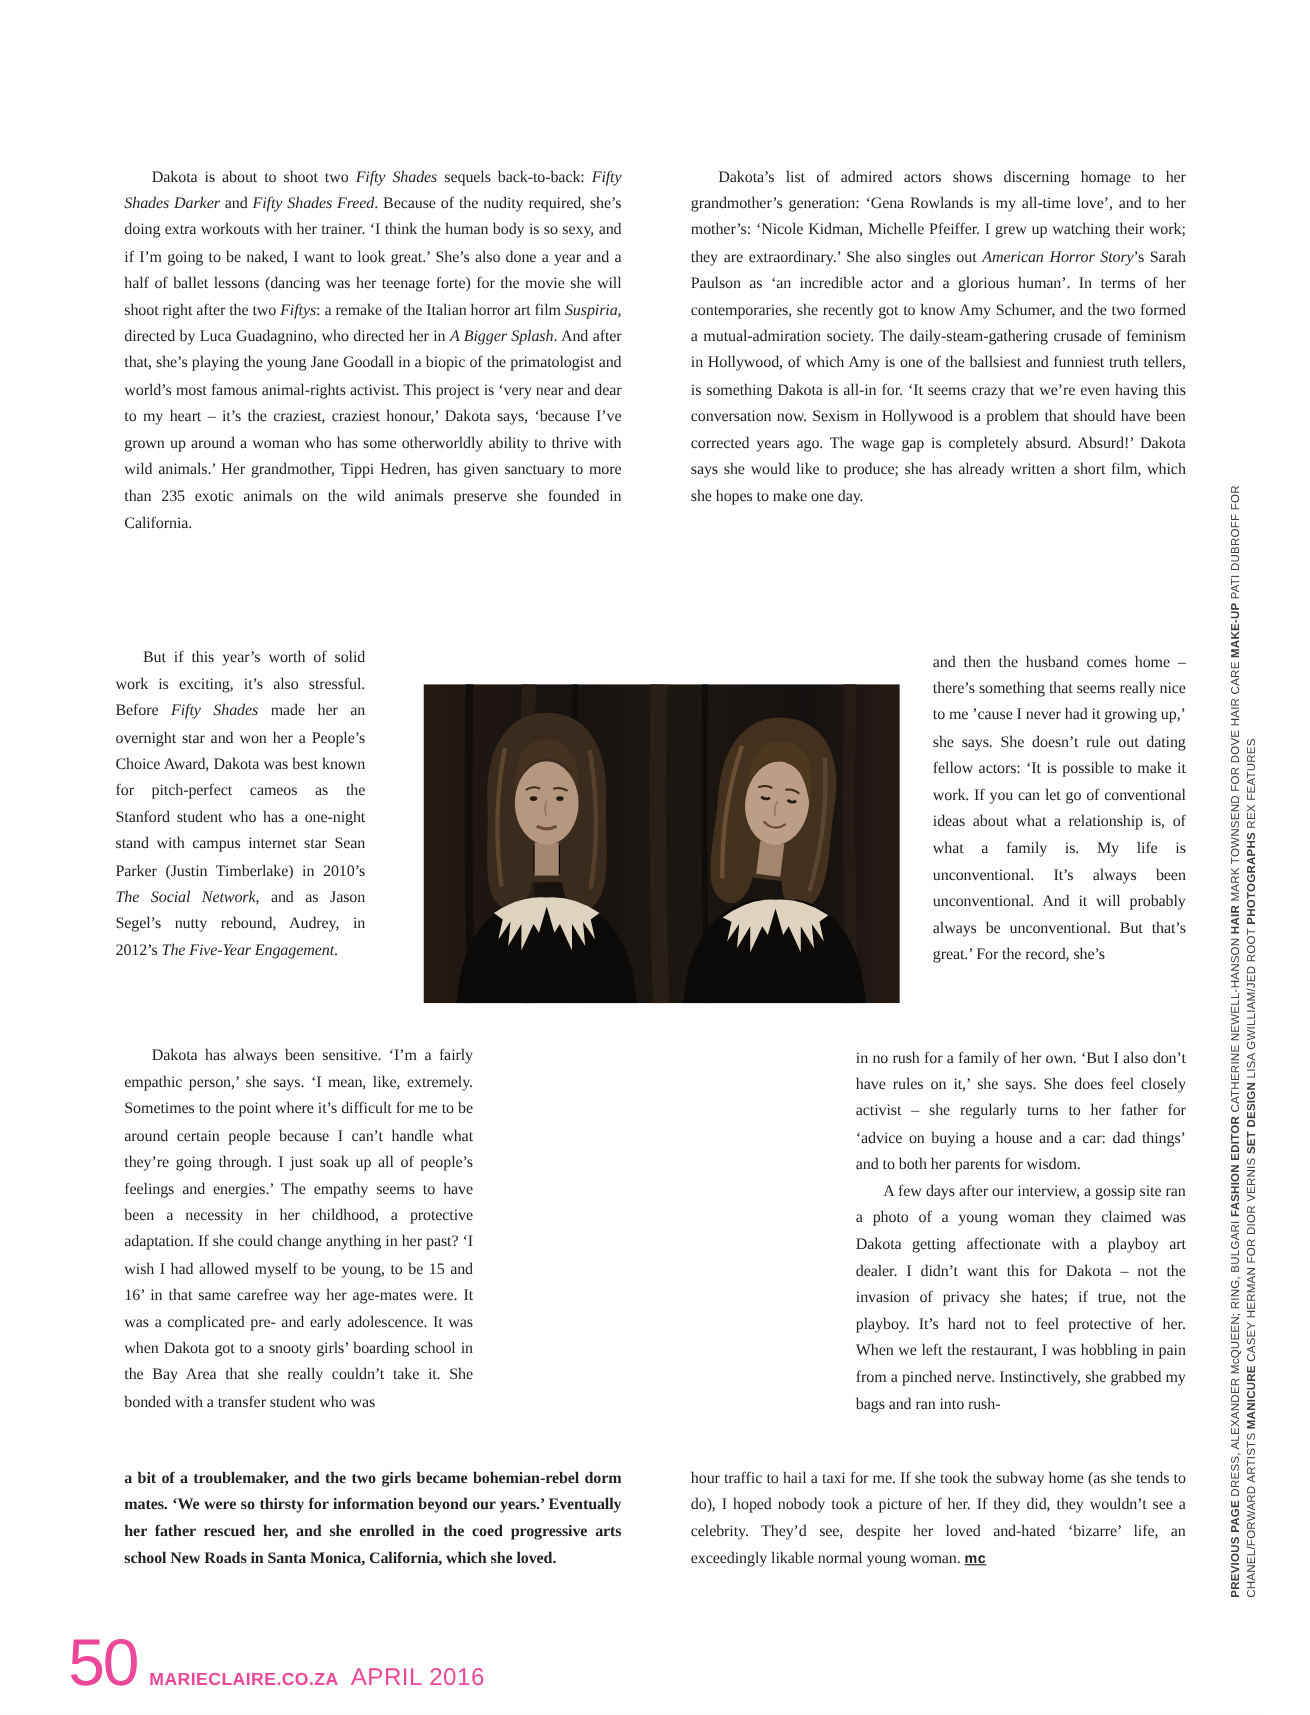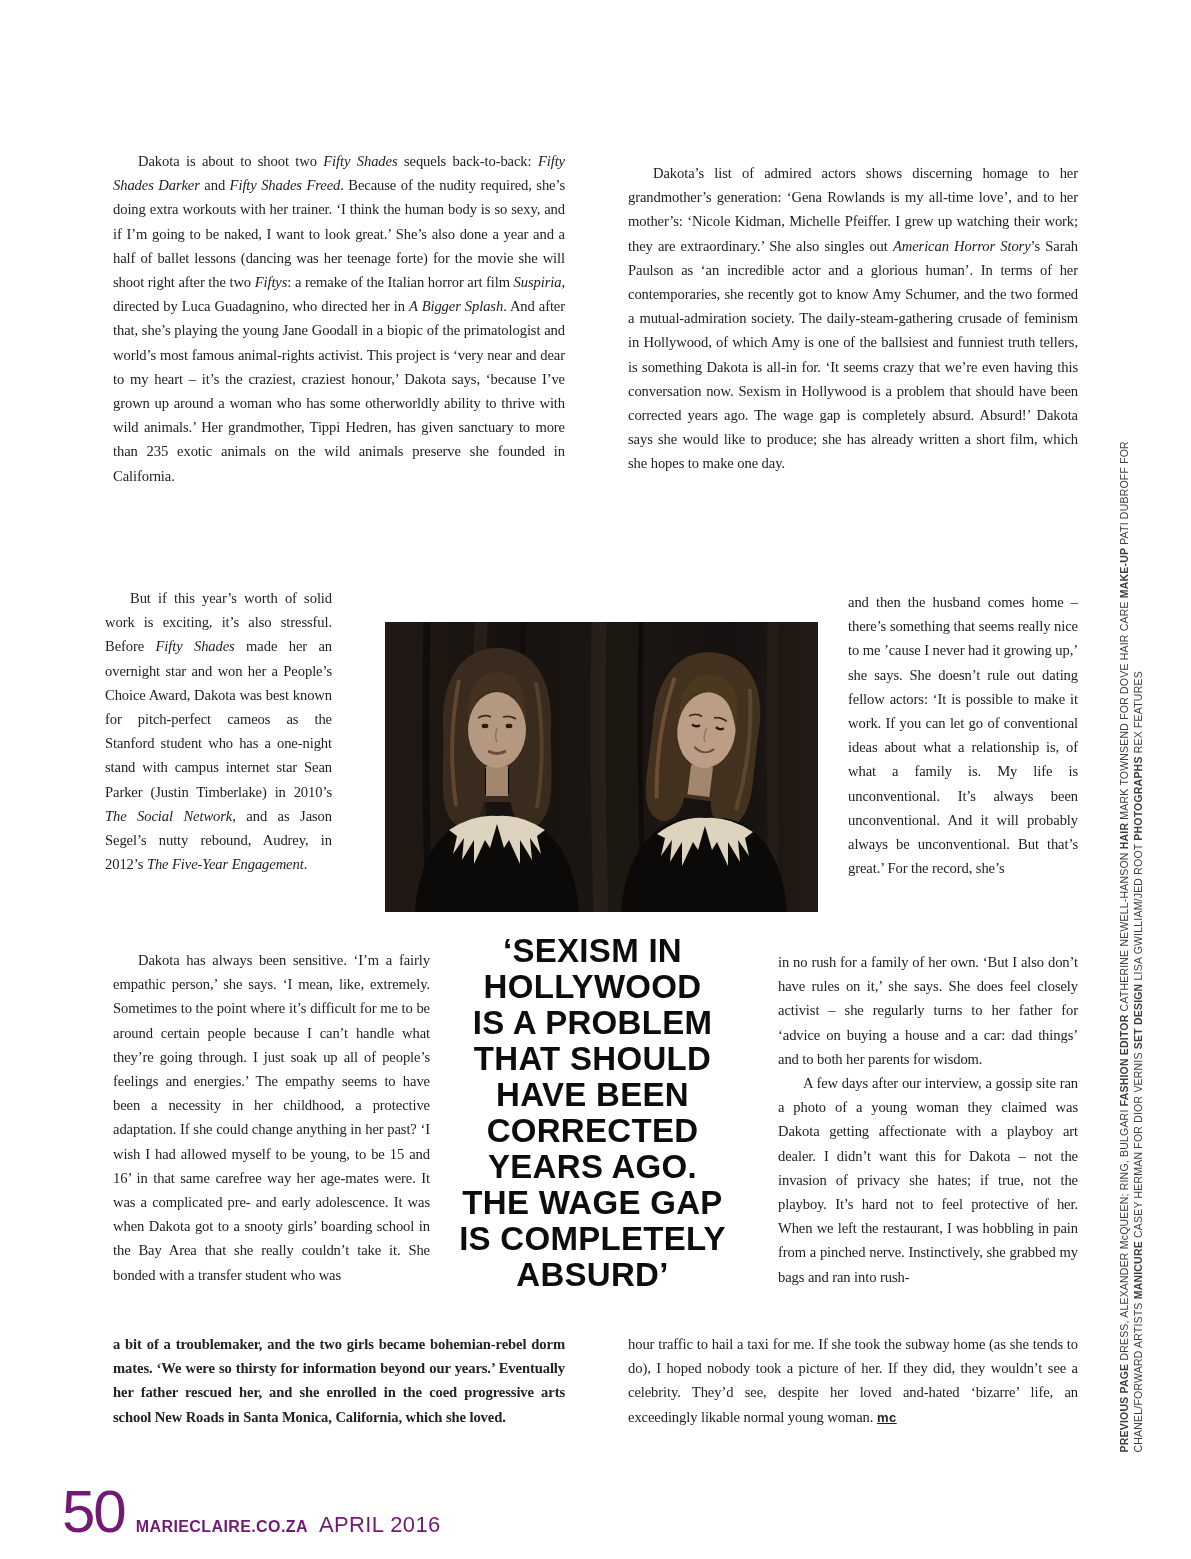--- a/index.html
+++ b/index.html
@@ -16,37 +16,37 @@
   .body-text p.indent { text-indent:25px; }
   .it { font-style:italic; }
   .bd { font-weight:bold; }
   .body-text .bd {
     font-family:"Liberation Sans", sans-serif; font-size:13px; letter-spacing:0.5px;text-decoration:underline;
   }
   .left-top    { left:113px; top:149px;  width:452px; }
   .left-narrow { left:105px; top:586px;  width:227px; }
   .left-mid    { left:113px; top:924px;  width:317px;margin-top:24px; }
   .left-bottom { left:113px; top:1332px; width:452px;font-weight:bold; }
-  .right-top    { left:628px; top:161px;  width:450px;font-family:Liberation Serif, serif; }
+  .right-top    { left:628px; top:149px;  width:450px;font-family:Liberation Serif, serif; }
   .right-narrow { left:848px; top:590px;  width:230px; }
   .right-mid    { left:778px; top:950px;  width:300px; }
   .right-bottom { left:628px; top:1332px; width:450px; }
   .photo {
     position:absolute; left:385px; top:622px; width:433px; height:290px; margin:0;
   }
   .pull-quote {
     position:absolute; left:405px; top:933px; width:375px;
     text-align:center; white-space:pre-line;
     font-family:"Liberation Sans", sans-serif; font-weight:bold;
     font-size:33px; line-height:36px; letter-spacing:0.3px; color:#0d0d0d;
   }
   .footer {
     position:absolute; left:62px; top:1484px;
     display:flex; align-items:baseline; gap:11px;
-    font-family:"Liberation Sans", sans-serif; color:#701a75;
+    font-family:"Liberation Sans", sans-serif; color:#ec4899;
   }
   .page-number { font-size:60px; font-weight:400; line-height:56px; letter-spacing:-2px; }
   .site  { font-size:16px; font-weight:bold; letter-spacing:0.4px; }
   .issue { font-size:22px; font-weight:normal; letter-spacing:0.4px; }
   .credits {
     position:absolute; left:1131px; top:965px; width:975px;
     transform:translate(-50%,-50%) rotate(-90deg);
     font-family:"Liberation Sans", sans-serif; font-size:10.5px;
     line-height:13.5px; letter-spacing:0.2px; color:#3d3d3d;
   }
@@ -140,30 +140,20 @@
         <path d="M329,104 q4,3 8,0" stroke="#241a12" stroke-width="2.4" fill="none"></path>
         <path d="M320,106 q-3,9 0,14" stroke="#93785f" stroke-width="1.5" fill="none"></path>
         <path d="M310,126 q10,9 20,0 q-9,12 -20,0 Z" fill="#e6ddcd"></path>
         <path d="M310,126 q10,9 20,0" stroke="#6e4a3a" stroke-width="2" fill="none"></path>
       </g>
       <path d="M236,290 C240,232 268,202 300,196 L340,196 C372,202 398,232 402,290 Z" fill="#0c0a08"></path>
       <path d="M272,212 Q296,194 320,196 Q344,194 368,210 L360,216 L364,234 L353,218 L355,240 L343,220 L343,244 L332,220 L327,228 L320,204 L313,228 L308,220 L297,244 L297,220 L285,240 L287,218 L276,234 L280,216 Z" fill="#ddd3bf"></path>
     </svg>
   </figure>
 
-  <div class="pull-quote">‘SEXISM IN
-HOLLYWOOD
-IS A PROBLEM
-THAT SHOULD
-HAVE BEEN
-CORRECTED
-YEARS AGO.
-THE WAGE GAP
-IS COMPLETELY
-ABSURD’</div>
 
   <div class="footer">
     <span class="page-number">50</span>
     <span class="site">MARIECLAIRE.CO.ZA</span>
     <span class="issue">APRIL 2016</span>
   </div>
 
   <div class="credits">
     <div class="credit-line"><span class="bd">PREVIOUS PAGE </span><span>DRESS, ALEXANDER McQUEEN; RING, BULGARI </span><span class="bd">FASHION EDITOR </span><span>CATHERINE NEWELL-HANSON </span><span class="bd">HAIR </span><span>MARK TOWNSEND FOR DOVE HAIR CARE </span><span class="bd">MAKE-UP </span><span>PATI DUBROFF FOR</span></div>
     <div class="credit-line"><span>CHANEL/FORWARD ARTISTS </span><span class="bd">MANICURE </span><span>CASEY HERMAN FOR DIOR VERNIS </span><span class="bd">SET DESIGN </span><span>LISA GWILLIAM/JED ROOT </span><span class="bd">PHOTOGRAPHS </span><span>REX FEATURES</span></div>

